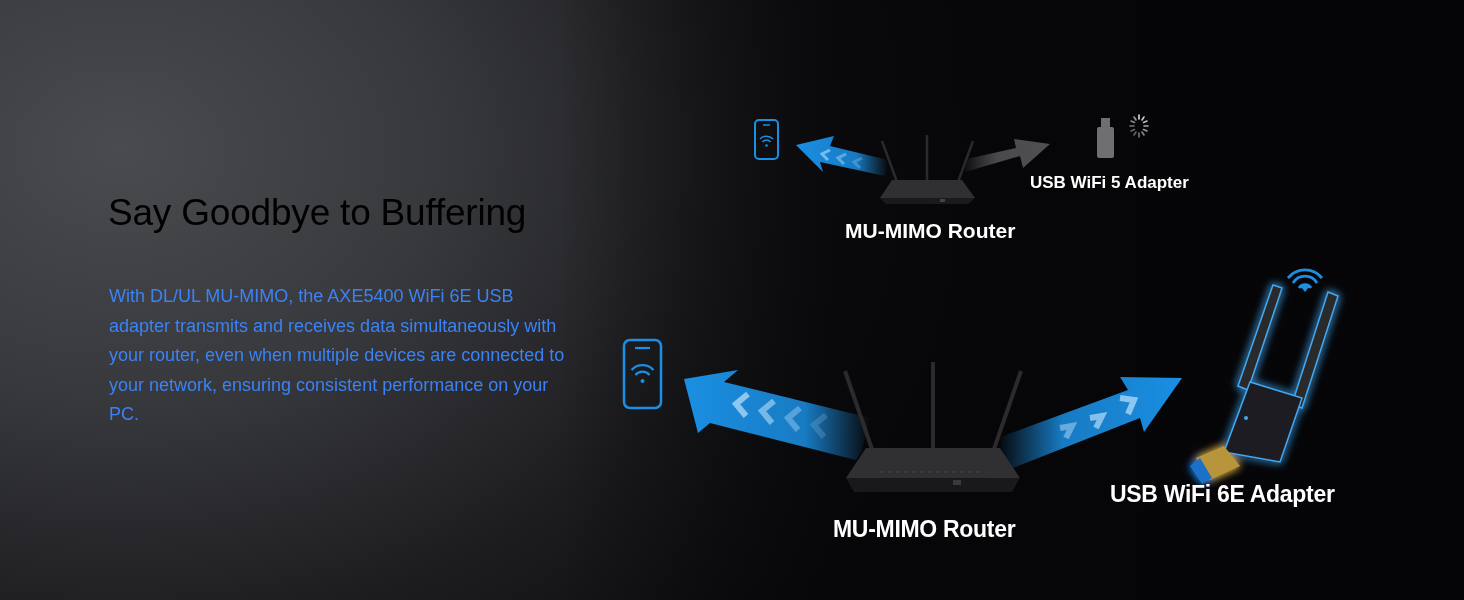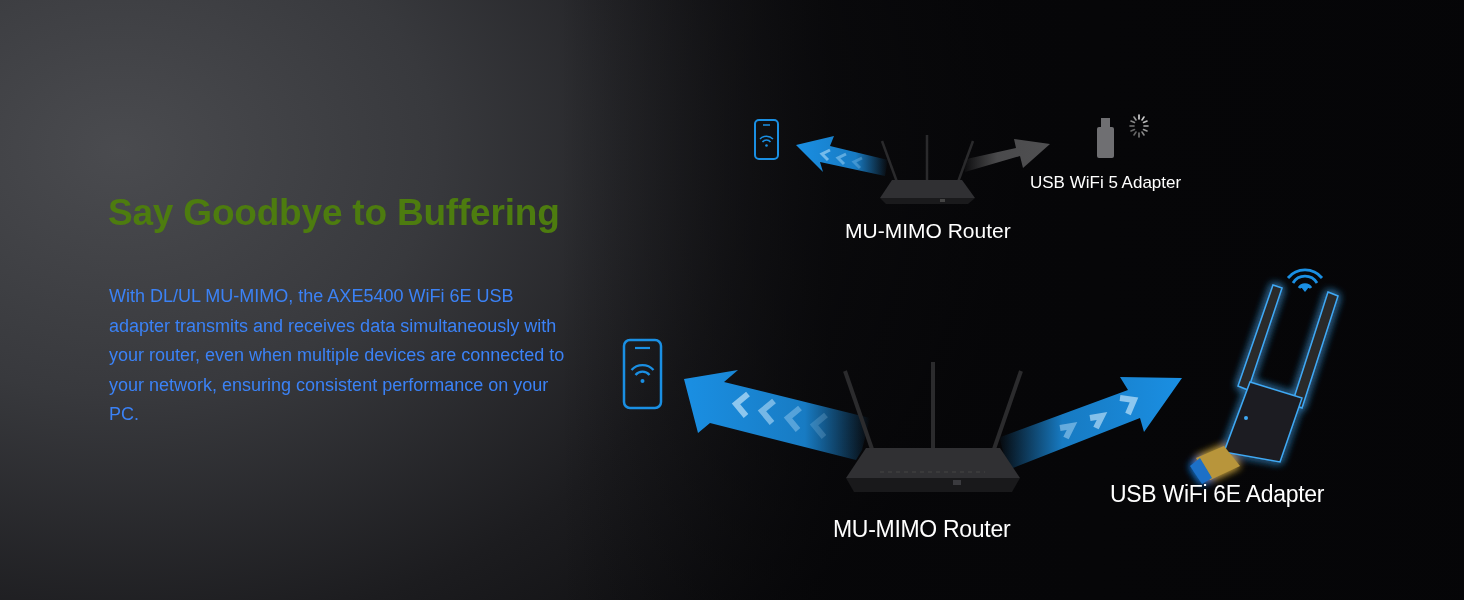--- a/index.html
+++ b/index.html
@@ -7,28 +7,28 @@
     width: 1464px; height: 600px; overflow: hidden; position: relative;
     background: radial-gradient(ellipse 900px 700px at 120px 150px, #4a4b4f 0%, #38393d 35%, #1c1c1f 70%, #0b0b0d 100%);
     font-family: "Liberation Sans", "DejaVu Sans", sans-serif;
     color: #fff;
   }
   .right-dark {
     position: absolute; left: 560px; top: 0; width: 904px; height: 600px;
     background: linear-gradient(90deg, rgba(0,0,0,0) 0%, rgba(5,5,7,0.75) 30%, rgba(5,5,7,0.95) 100%);
   }
   .headline {
-    position: absolute; left: 108px; top: 192px; font-size: 37px; font-weight: 700;
-    letter-spacing: -0.2px; color: #4d7c0f; white-space: nowrap;
+    position: absolute; left: 108px; top: 192px; font-size: 37px; font-weight: 400;
+    letter-spacing: -0.2px; color: #000000; white-space: nowrap;
   }
   .body-text {
     position: absolute; left: 109px; top: 282px; width: 470px;
     font-size: 18px; line-height: 29.5px; color: #3b82f6;
   }
-  .label { position: absolute; color: #fff; white-space: nowrap; }
+  .label { position: absolute; color: #fff; white-space: nowrap; font-weight: bold; }
   .lbl-top-router { left: 845px; top: 219px; font-size: 21px; }
   .lbl-wifi5 { left: 1030px; top: 173px; font-size: 17px; }
   .lbl-bottom-router { left: 833px; top: 516px; font-size: 23px; letter-spacing: -0.3px; }
   .lbl-wifi6e { left: 1110px; top: 481px; font-size: 23px; letter-spacing: -0.3px; }
   svg.scene { position: absolute; left: 0; top: 0; }
 </style>
 </head>
 <body>
 
 <div class="right-dark"></div>

